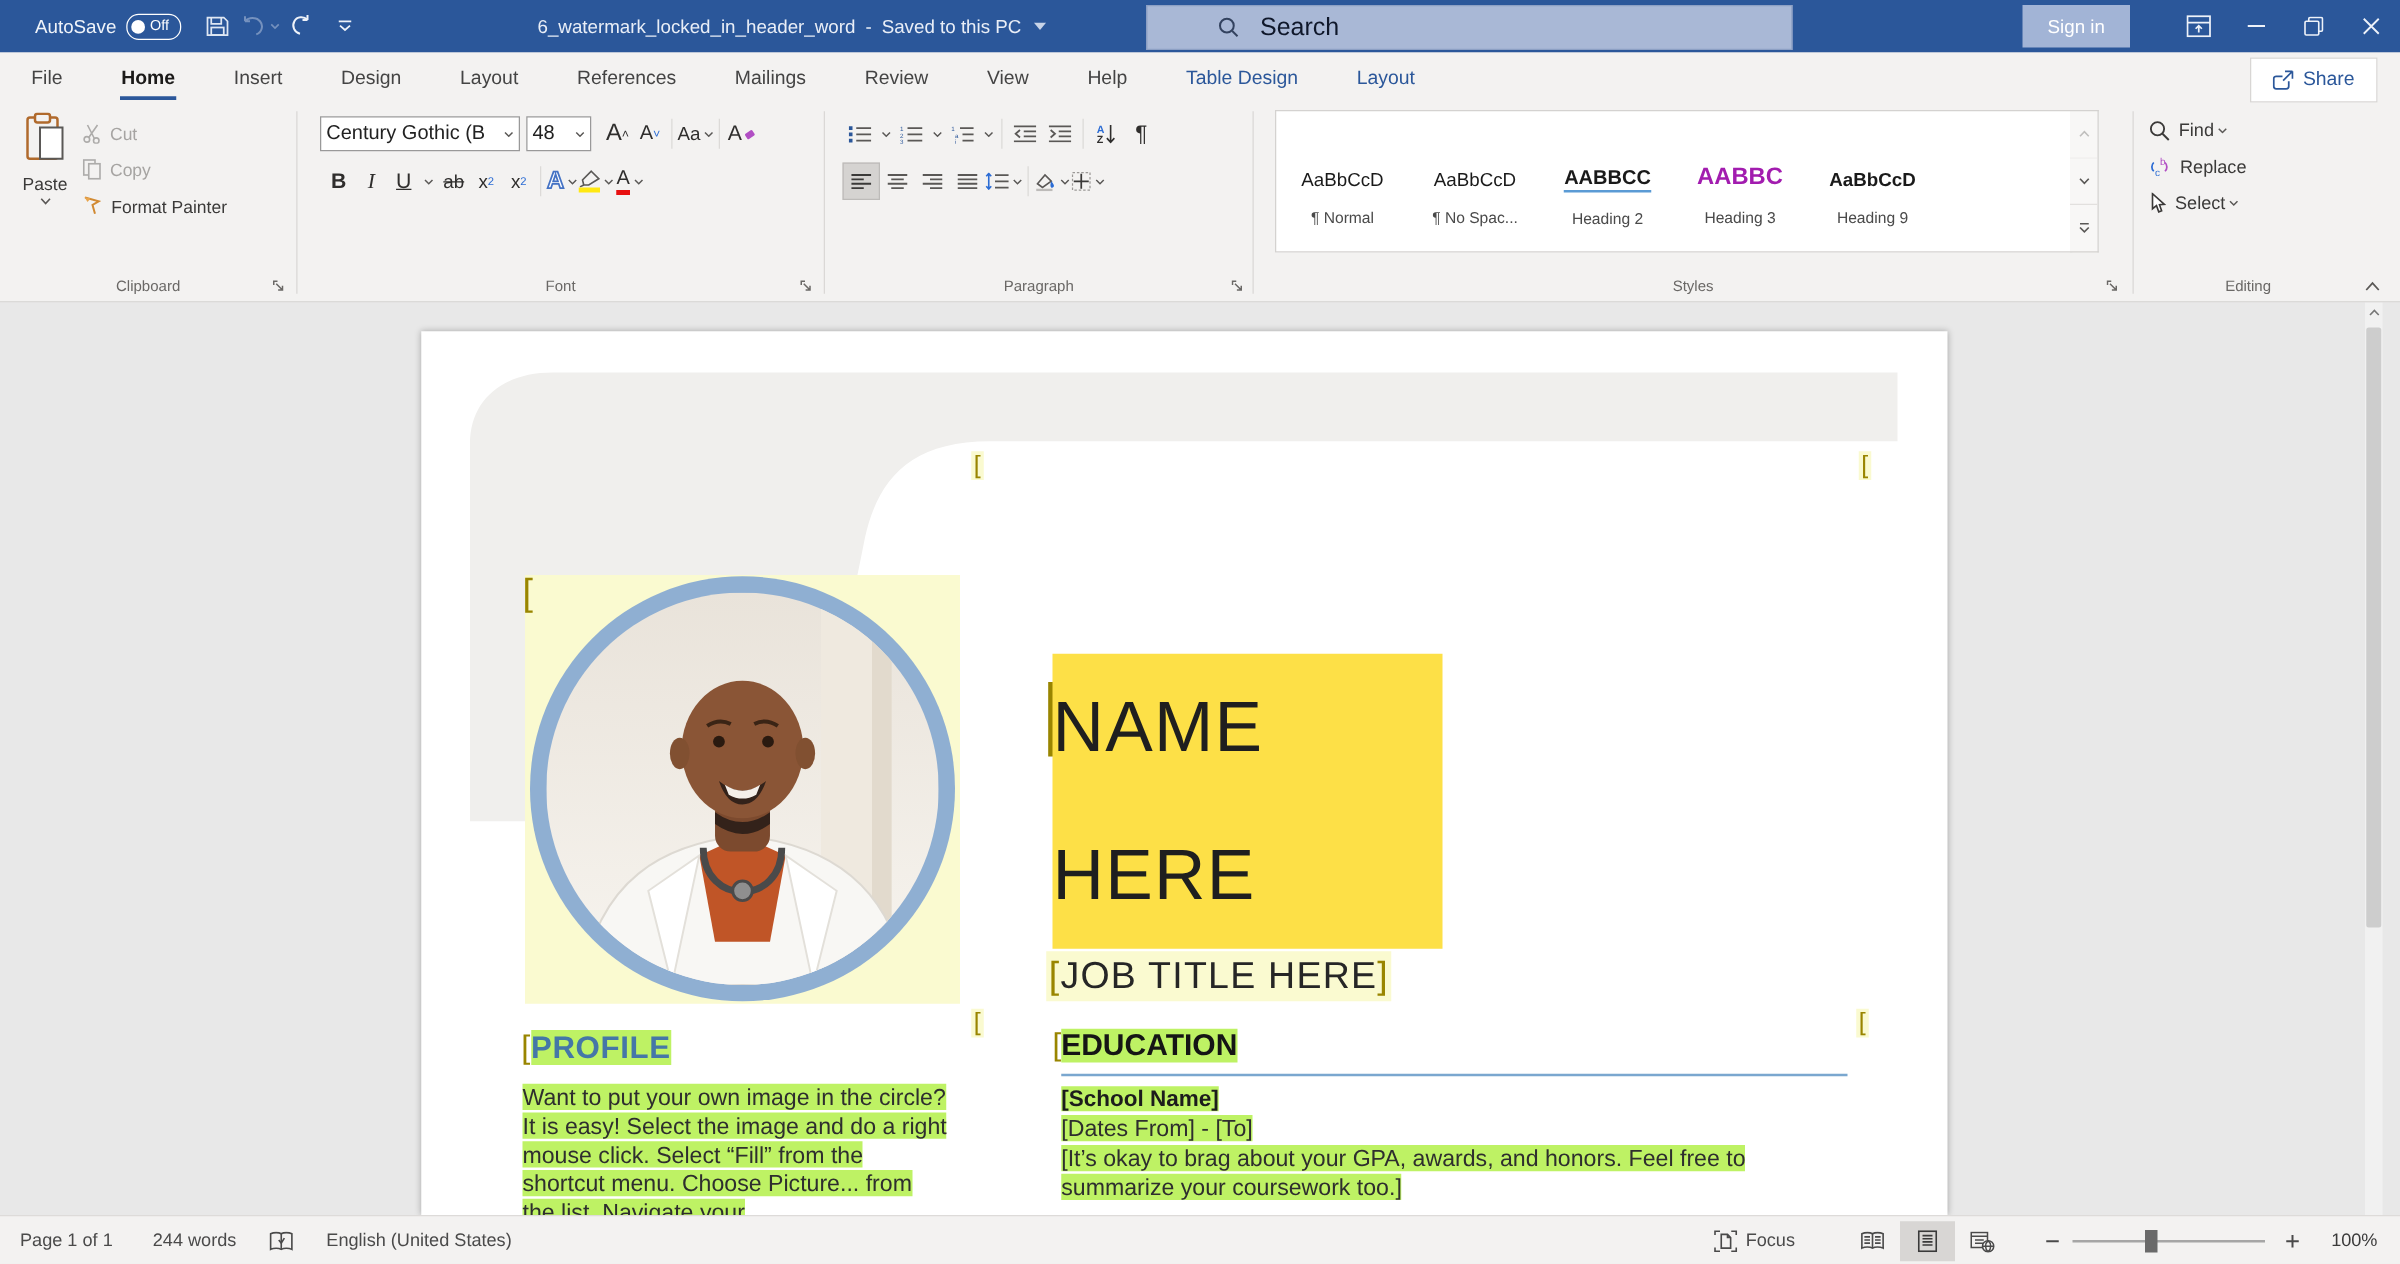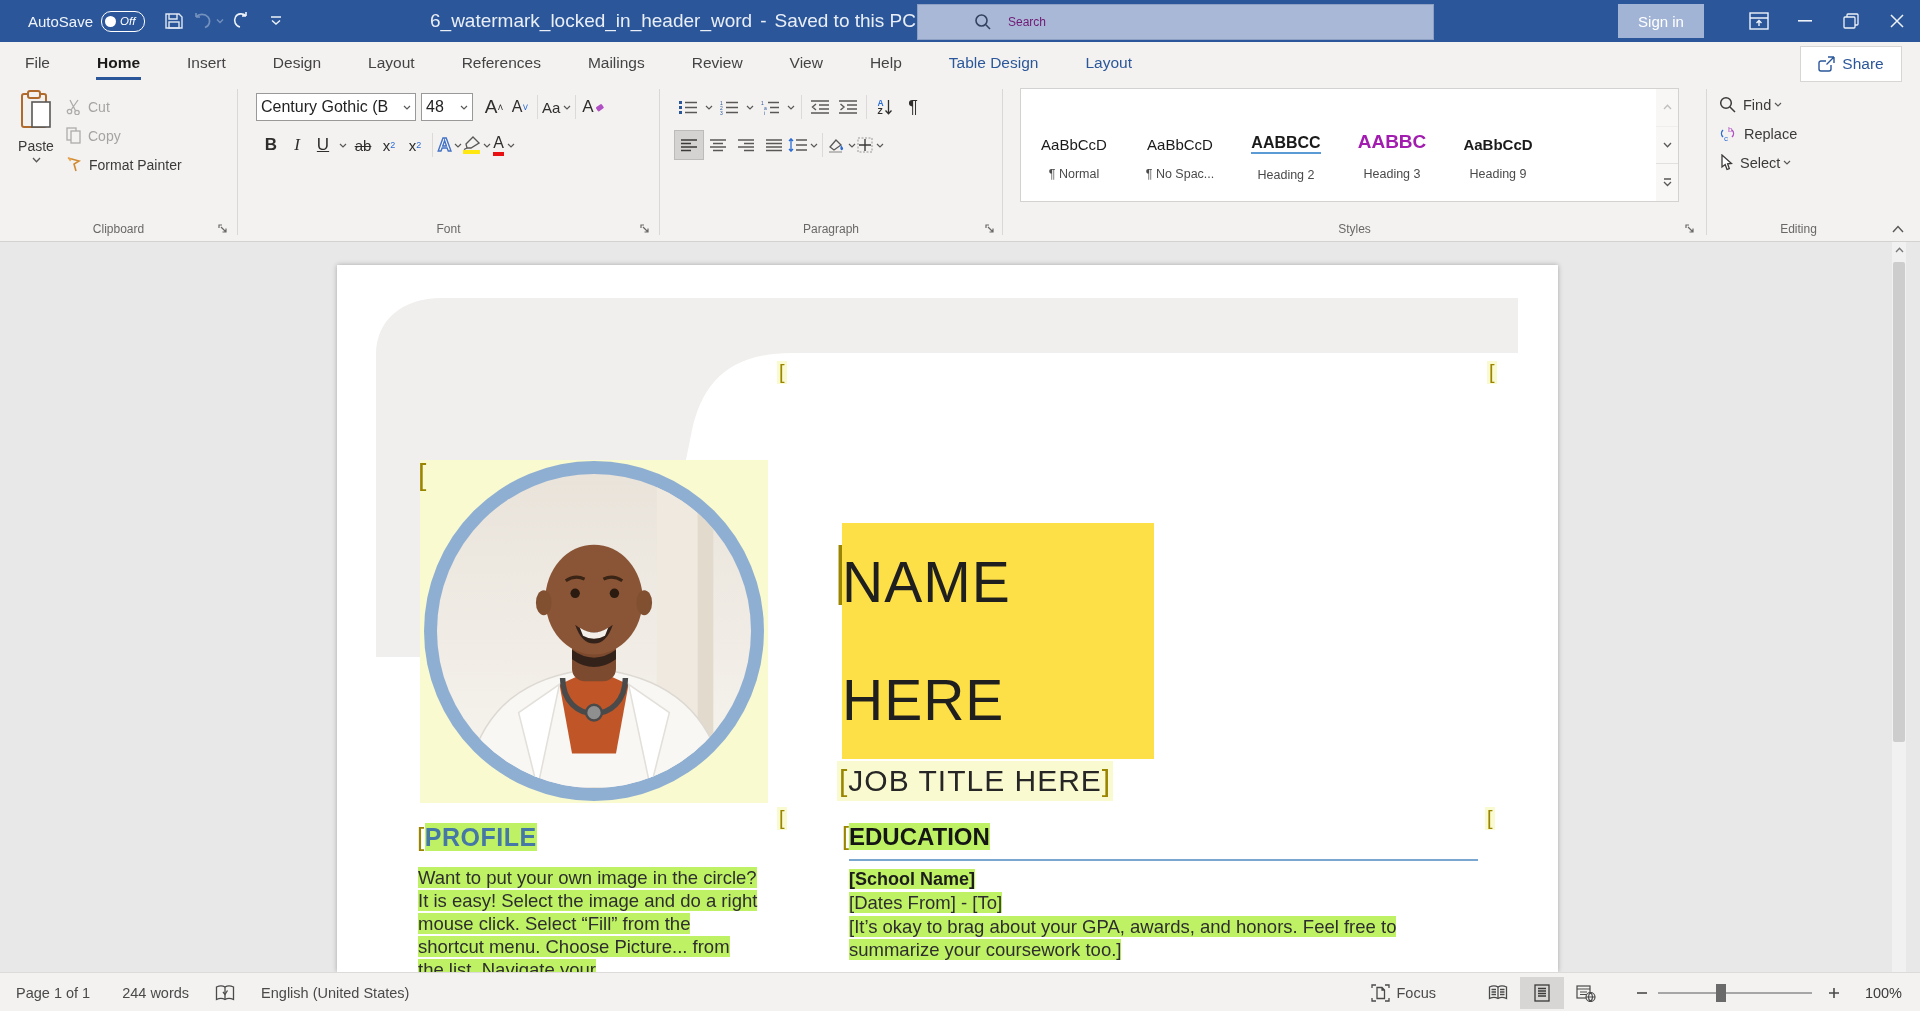--- a/index.html
+++ b/index.html
@@ -5,32 +5,32 @@
   html,body{margin:0;padding:0;width:1920px;height:1011px;overflow:hidden;
     font-family:"Liberation Sans","DejaVu Sans",sans-serif;}
   .app{position:relative;width:1920px;height:1011px;background:#e8e8e8;}
   svg{display:block}
 
   
   .titlebar{position:relative;height:42px;background:#2b579a;color:#fff;}
   .tb-left{position:absolute;left:0;top:0;height:42px;display:flex;align-items:center;}
   .tb-autosave{margin-left:28px;font-size:15px;color:#f0f4fa;}
   .tb-toggle{margin-left:8px;width:42px;height:19px;border:1.5px solid #fff;border-radius:10px;
-    display:flex;align-items:center;cursor:pointer;font-style:italic;}
+    display:flex;align-items:center;cursor:pointer;}
   .tb-toggle .knob{width:11px;height:11px;border-radius:50%;background:#fff;margin-left:3px;}
   .tb-toggle .state{font-size:11.5px;color:#fff;margin-left:4px;}
   .tb-btn{width:34px;height:42px;display:flex;align-items:center;justify-content:center;}
   .tb-btn.dis{opacity:.45}
   .tb-title{position:absolute;left:430px;top:0;height:42px;display:flex;align-items:center;
-    font-size:19px;color:#e9eef7;white-space:nowrap;}
+    font-size:15px;color:#e9eef7;white-space:nowrap;}
   .tb-title .chev{margin-left:10px;}
   .tb-search{position:absolute;left:917px;top:4px;width:515px;height:34px;background:#a9b8d6;
     border:1px solid #8da0c4;display:flex;align-items:center;cursor:text;}
   .tb-search .mag{margin-left:56px;}
-  .tb-search .ph{margin-left:16px;font-size:12px;color:#701a75;}
+  .tb-search .ph{margin-left:16px;font-size:20px;color:#0f172a;}
   .tb-right{position:absolute;right:0;top:0;height:42px;display:flex;align-items:center;}
   .tb-signin{width:86px;height:34px;background:#a2b4d6;display:flex;align-items:center;
     justify-content:center;font-size:15px;color:#ffffff;margin-right:32px;cursor:pointer;}
   .winbtn{width:46px;height:42px;display:flex;align-items:center;justify-content:center;cursor:pointer;}
 
   
   .tabrow{position:relative;height:42px;background:#f3f2f1;display:flex;align-items:center;}
   .tab{font-size:15.5px;color:#444;padding:0 3px;margin-left:41px;height:42px;display:flex;
     align-items:center;position:relative;cursor:pointer;white-space:nowrap;}
   .tab:first-child{margin-left:22px;}

